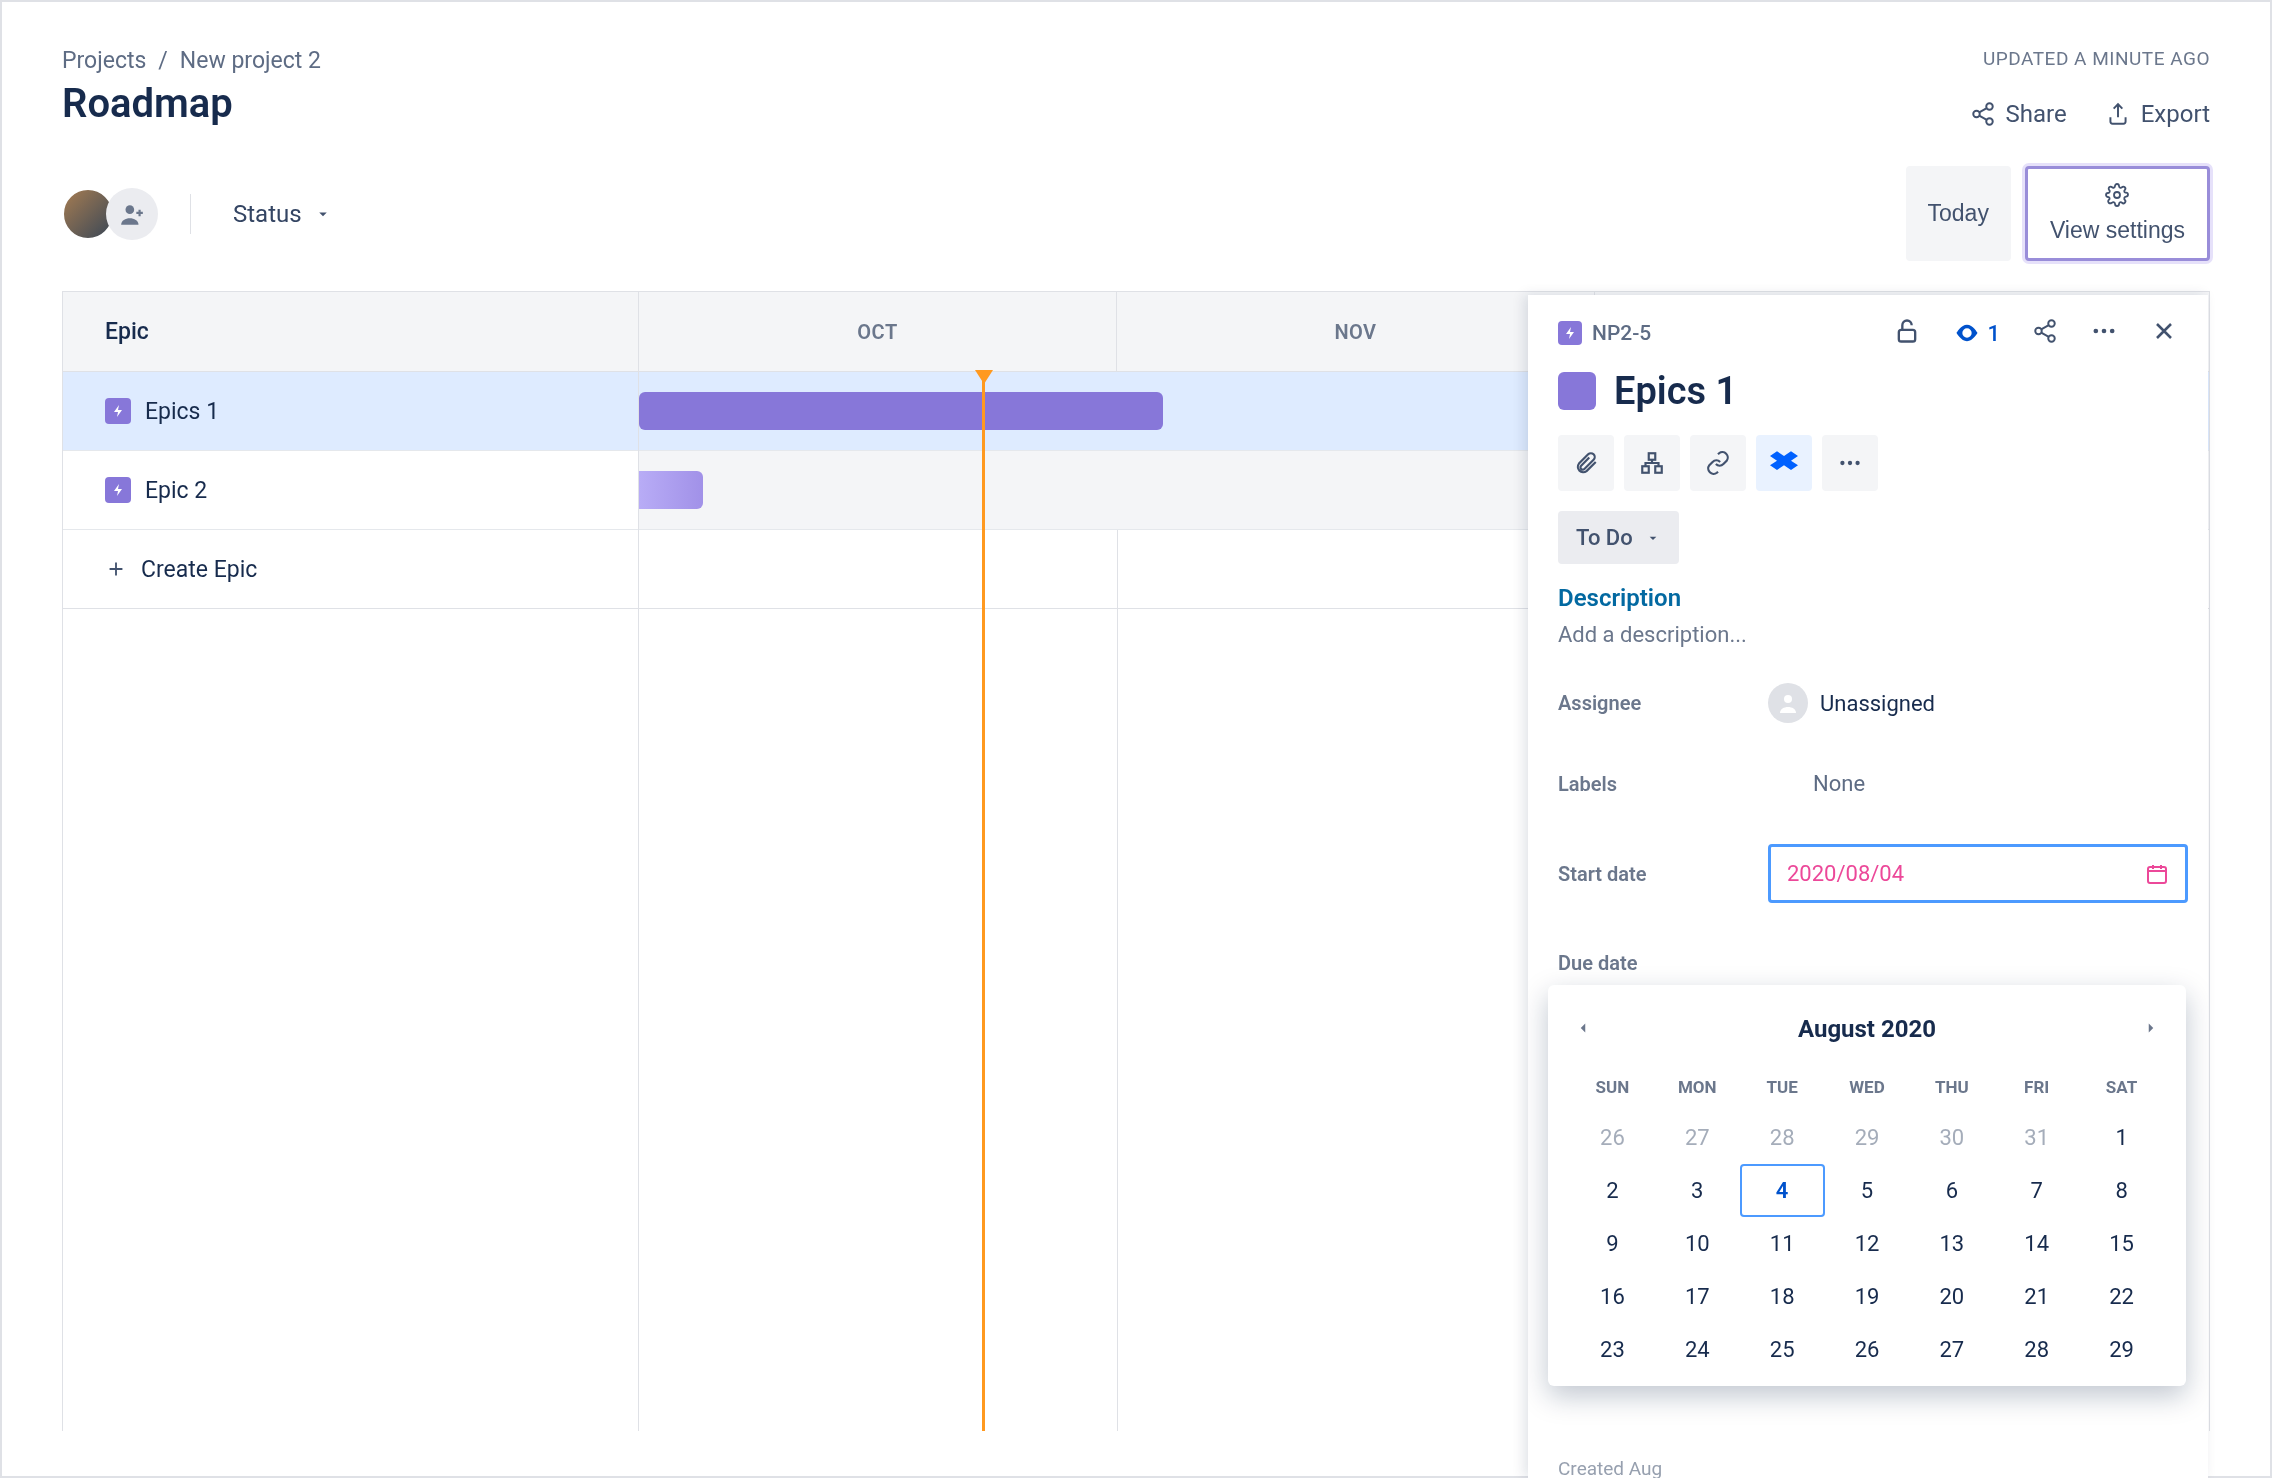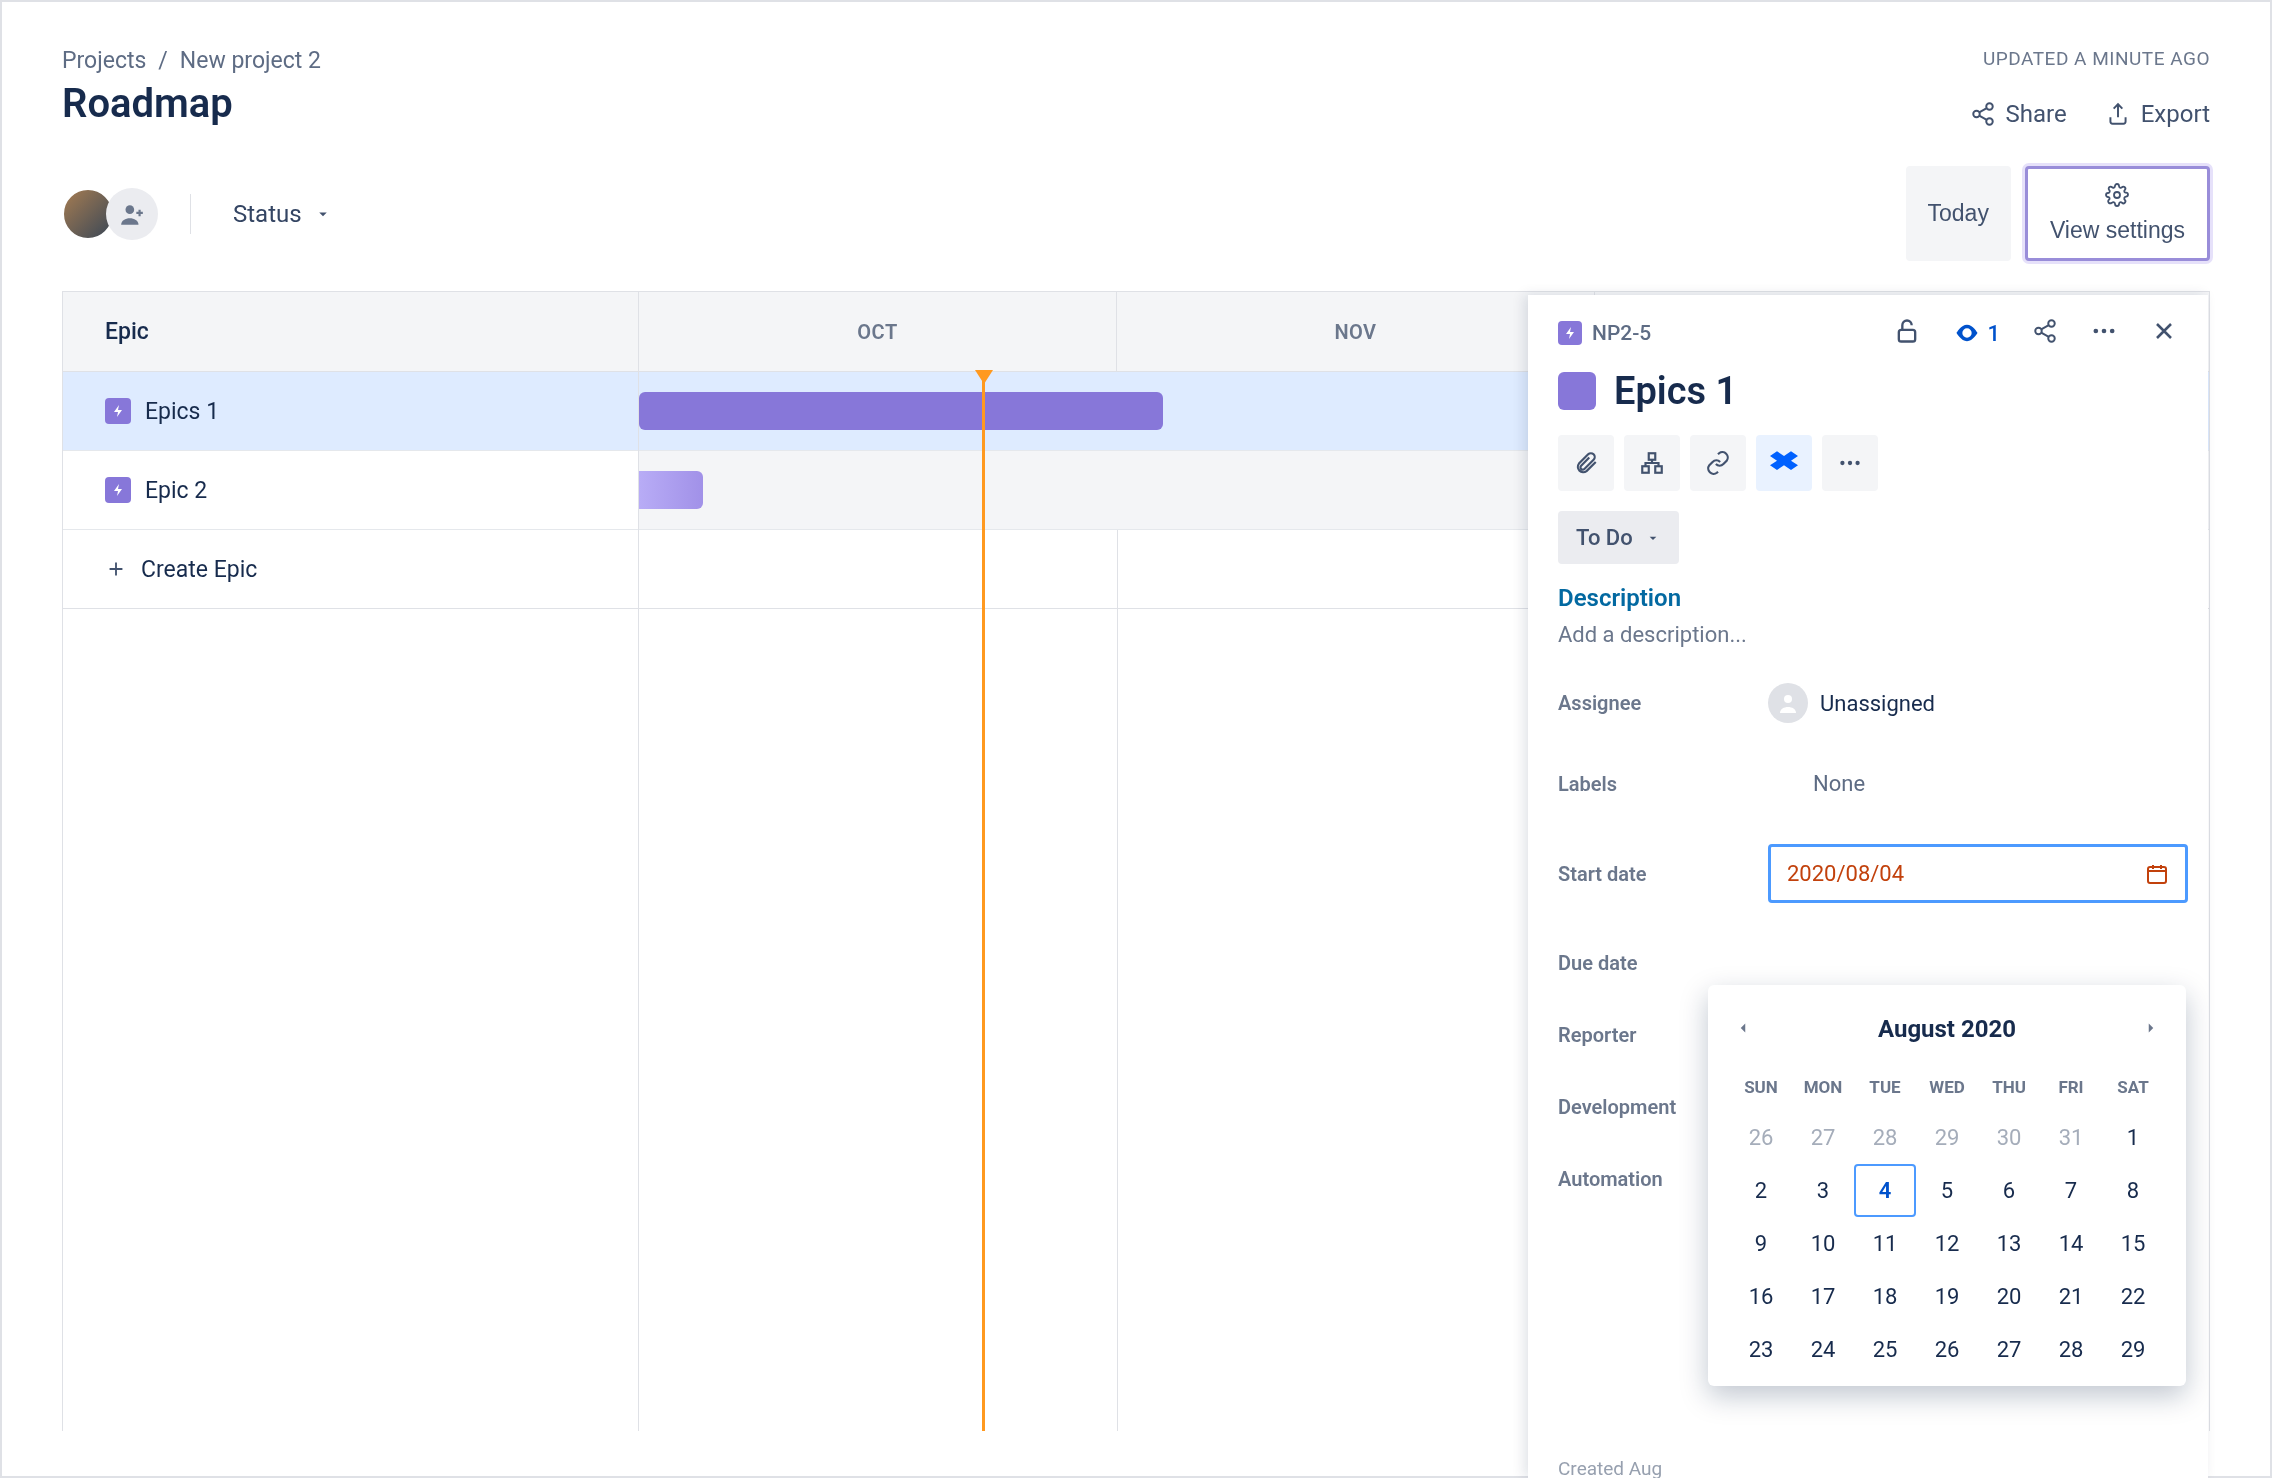--- a/index.html
+++ b/index.html
@@ -310,27 +310,27 @@
   width: 40px; height: 40px; border-radius: 50%; background: #DFE1E6;
   display: flex; align-items: center; justify-content: center; color: #fff;
 }
 .date-input {
   border: 3px solid #4C9AFF;
   border-radius: 4px;
   padding: 14px 16px;
   font-size: 22px;
   width: 420px;
   display: flex; justify-content: space-between; align-items: center;
-  color: #c2410c;
+  color: #ec4899;
 }
 .calendar {
   position: absolute;
   top: 690px;
   right: 22px;
-  width: 478px;
+  width: 638px;
   background: #fff;
   box-shadow: 0 10px 28px rgba(9,30,66,0.25);
   border-radius: 6px;
   padding: 26px 22px 10px;
   z-index: 20;
 }
 .cal-header {
   display: flex; justify-content: space-between; align-items: center;
   font-size: 24px; font-weight: 700; color: #172B4D;
   margin-bottom: 22px;

